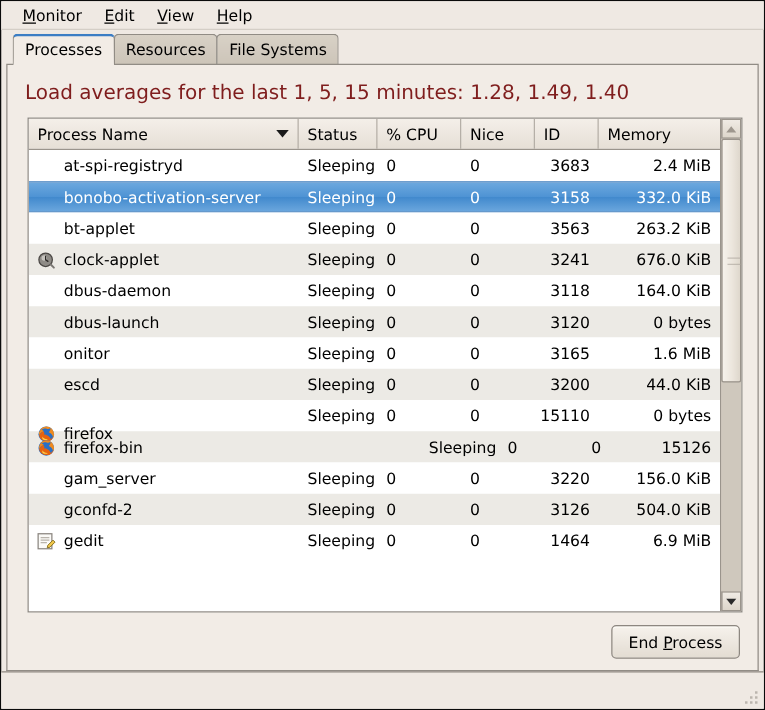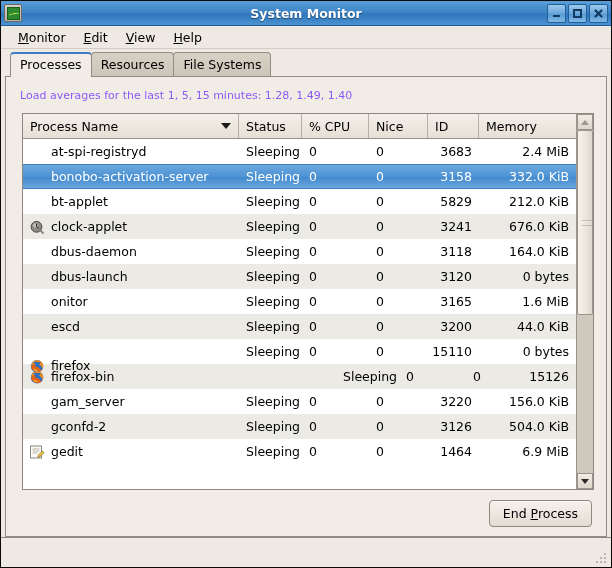--- a/index.html
+++ b/index.html
@@ -148,22 +148,22 @@
     flex: 1 1 auto;
     border: 1px solid #918c85;
     border-top: none;
     background: #f2ece6;
     display: flex; flex-direction: column;
     min-height: 0;
     padding: 0;
   }
 
   .load-avg {
-    font-size: 11px;
-    color: #8b5cf6;
+    font-size: 16px;
+    color: #7f1d1d;
     padding: 12px 0 11px 14px;
   }
 
   
   .tree-wrap {
     margin: 0 12px 0 16px;
     border: 1px solid #8d8780;
     background: #fff;
     display: flex;
     flex: 1 1 auto;
@@ -304,43 +304,20 @@
     position: absolute; right: 4px; bottom: 3px;
     width: 13px; height: 13px;
     opacity: .6;
   }
 </style>
 </head>
 <body>
 
 <div class="window">
 
-  <div class="titlebar">
-    <div class="app-icon">
-      <span class="inner"></span>
-    </div>
-    <div class="title-text">System Monitor</div>
-    <div class="win-buttons">
-      <div class="win-btn">
-        <svg width="11" height="11" viewBox="0 0 11 11">
-            <rect x="2" y="7" width="7" height="2" fill="#123a61"></rect>
-          </svg>
-      </div>
-      <div class="win-btn">
-        <svg width="11" height="11" viewBox="0 0 11 11">
-            <rect x="2" y="2" width="7" height="7" fill="none" stroke="#123a61" stroke-width="2"></rect>
-          </svg>
-      </div>
-      <div class="win-btn">
-        <svg width="11" height="11" viewBox="0 0 11 11">
-            <path d="M2.5 2.5 L8.5 8.5 M8.5 2.5 L2.5 8.5" stroke="#123a61" stroke-width="2.2" stroke-linecap="round"></path>
-          </svg>
-      </div>
-    </div>
-  </div>
 
   <div class="menubar">
     <div class="menu-item"><u>M</u><span>onitor</span></div>
     <div class="menu-item"><u>E</u><span>dit</span></div>
     <div class="menu-item"><u>V</u><span>iew</span></div>
     <div class="menu-item"><u>H</u><span>elp</span></div>
   </div>
 
   <div class="notebook">
     <div class="tabstrip">
@@ -427,24 +404,24 @@
                 <div class="cell" style="width: 63px; flex: 0 0 63px;">
                   <span>Sleeping</span>
                 </div>
                 <div class="cell" style="width: 67px; flex: 0 0 67px;">
                   <span>0</span>
                 </div>
                 <div class="cell" style="width: 59px; flex: 0 0 59px;">
                   <span>0</span>
                 </div>
                 <div class="cell r" style="width: 51px; flex: 0 0 51px;">
-                  <span>5829</span>
-                </div>
-                <div class="cell r" style="width: 97px; flex: 0 0 97px;">
-                  <span>212.0 KiB</span>
+                  <span>3563</span>
+                </div>
+                <div class="cell r" style="width: 97px; flex: 0 0 97px;">
+                  <span>263.2 KiB</span>
                 </div>
               </div>
               <div class="row even">
                 <div class="cell name" style="width: 210px; flex: 1 1 auto;">
                   <svg class="proc-icon" viewBox="0 0 16 16">
                     <circle cx="7.5" cy="7.8" r="5.4" fill="#8e8b86" stroke="#4a4744" stroke-width="1"></circle>
                     <circle cx="6.4" cy="6.4" r="2.2" fill="#d7d4cf" opacity=".75"></circle>
                     <path d="M7.5 4.6v3.3l2.2 1.4" stroke="#2b2926" stroke-width="1" fill="none"></path>
                     <path d="M11.6 11.6l2.5 2.5" stroke="#7b7874" stroke-width="1.6" stroke-linecap="round"></path>
                   </svg>

